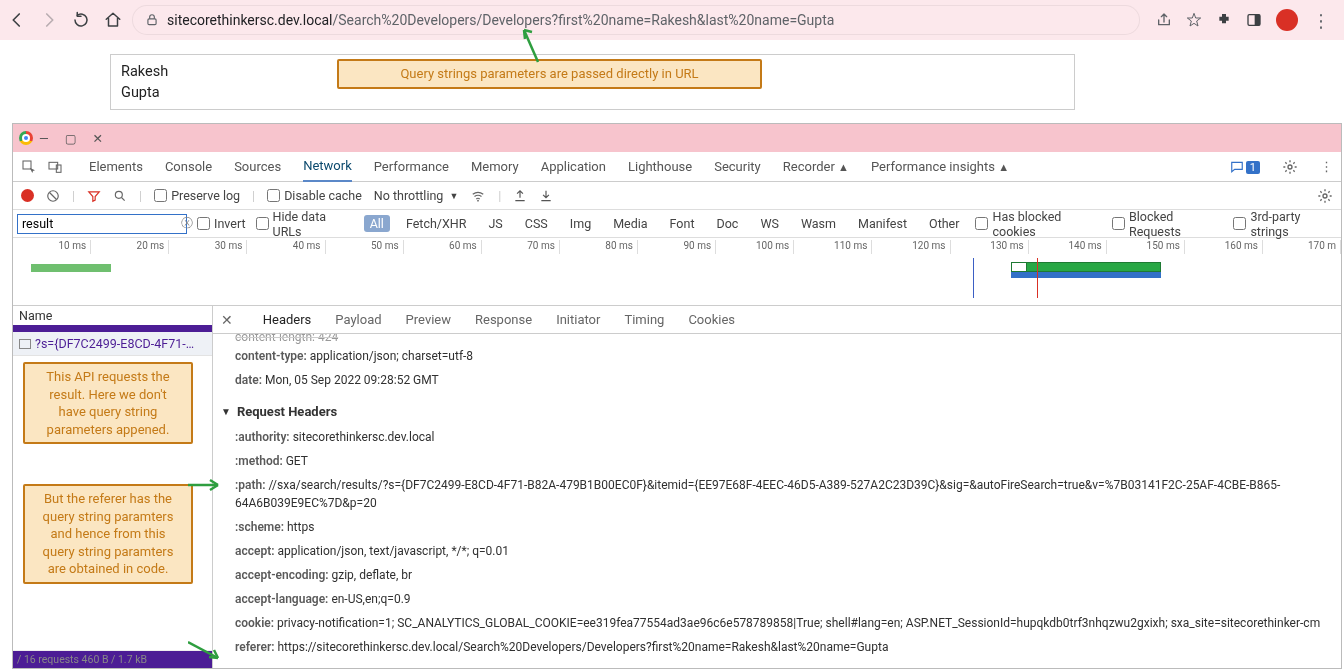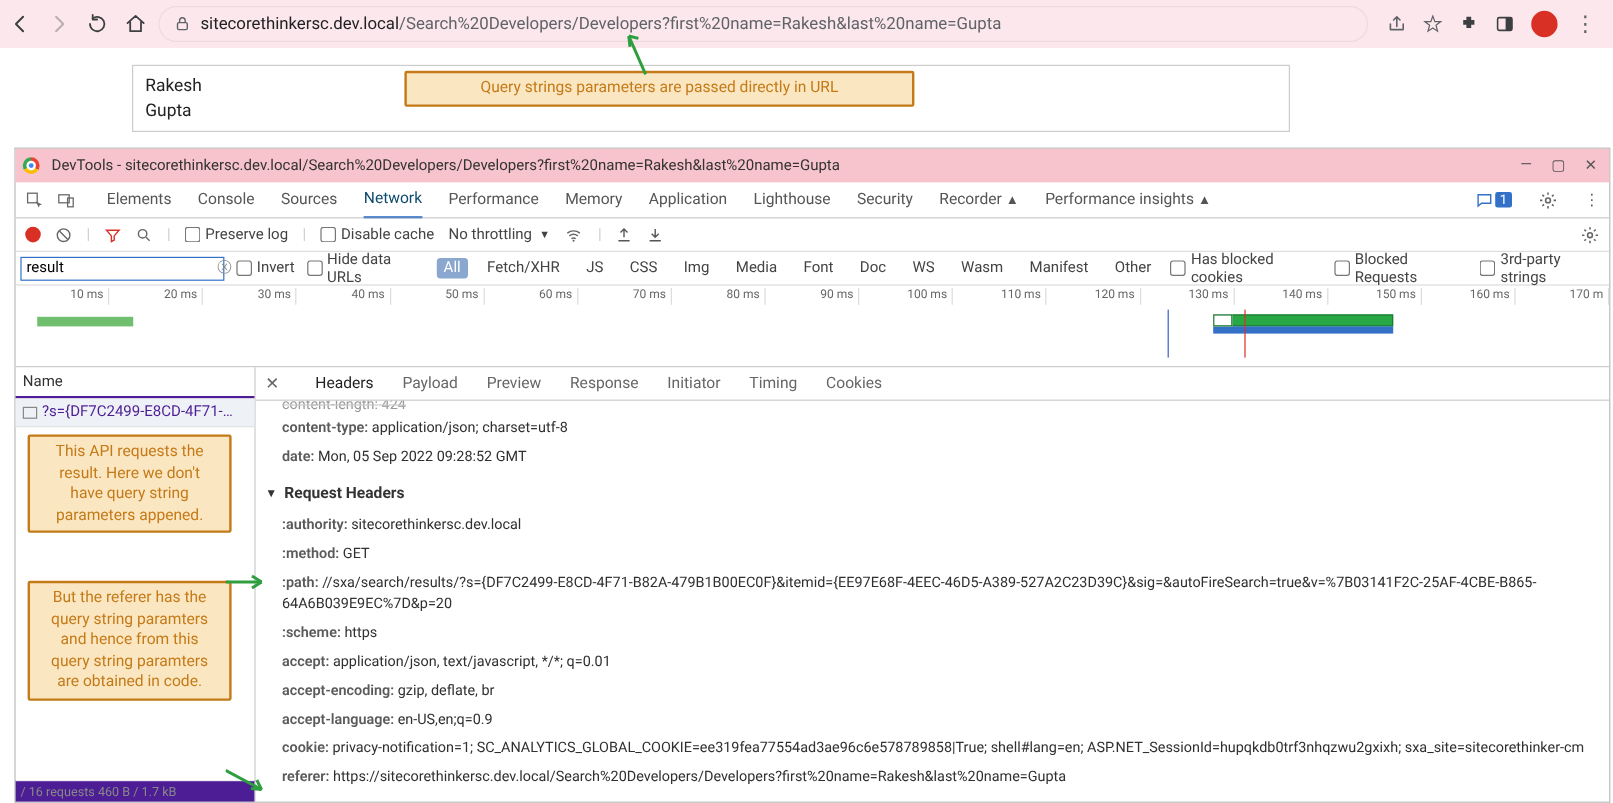--- a/index.html
+++ b/index.html
@@ -49,21 +49,21 @@
 
 .timeline { height: 68px; border-bottom:1px solid #ccc; position:relative; font-size:10px; color:#666; }
 .timeline .ticks { display:flex; position:absolute; top:2px; left:0; right:0; height:14px; }
 .timeline .ticks span { flex:1; text-align:right; padding-right:4px; border-right:1px solid #ddd; }
 .timeline .track { position:absolute; top:20px; left:0; right:0; height:40px; }
 .bar-seg { position:absolute; height:8px; top:6px; }
 .marker-line { position:absolute; top:0; bottom:0; width:1px; }
 
 .network-body { flex:1; display:flex; min-height:0; }
 .req-list { width:200px; border-right:1px solid #ccc; display:flex; flex-direction:column; font-size:12.5px; position:relative;}
-.req-list .col-head { height:26px; border-bottom:2px solid #4c1d95; display:flex; align-items:center; padding:0 6px; color:#333;}
+.req-list .col-head { height:26px; border-bottom:7px solid #4c1d95; display:flex; align-items:center; padding:0 6px; color:#333;}
 .req-row { height:24px; display:flex; align-items:center; padding:0 6px; gap:4px; background:#eef1f6; color:#4c1d95; white-space:nowrap; overflow:hidden; text-overflow:ellipsis; border-bottom:1px solid #e3e3e3;}
 .req-icon { width:12px; height:10px; border:1px solid #888; display:inline-block;}
 .req-list .footer { position:absolute; bottom:0; left:0; right:0; height:18px; font-size:10.5px; color:#888; padding:2px 4px; border-top:1px solid #eee; background:#4c1d95;}
 
 .detail-pane { flex:1; display:flex; flex-direction:column; min-width:0; }
 .detail-tabs { height:28px; border-bottom:1px solid #ccc; display:flex; align-items:center; padding:0 8px; gap:24px; font-size:13px; color:#666;}
 .detail-tabs .close-x { color:#666; cursor:pointer; font-size:14px; margin-right:6px;}
 .detail-tabs .dtab { cursor:pointer; padding:6px 0;}
 .detail-tabs .dtab.active { color:#222; }
 
@@ -152,21 +152,20 @@
 </div>
 
 <svg class="arrow-svg" style="left:520px; top:26px;" width="40" height="40">
     <path d="M18 36 L4 4" stroke="#2e9e3f" stroke-width="2.5" fill="none"></path>
     <path d="M4 4 l8 2 M4 4 l1 9" stroke="#2e9e3f" stroke-width="2.5" fill="none"></path>
   </svg>
 
 <div class="devtools-window">
   <div class="devtools-titlebar">
     <span class="chrome-icon"></span>
-    <span class="dt-title">DevTools - sitecorethinkersc.dev.local/Search%20Developers/Developers?first%20name=Rakesh&amp;last%20name=Gupta</span>
     <span class="winbtns">
       <span>—</span>
       <span>▢</span>
       <span>✕</span>
     </span>
   </div>
 
   <div class="devtools-tabs">
     <div class="inspect-icons">
       <span>

